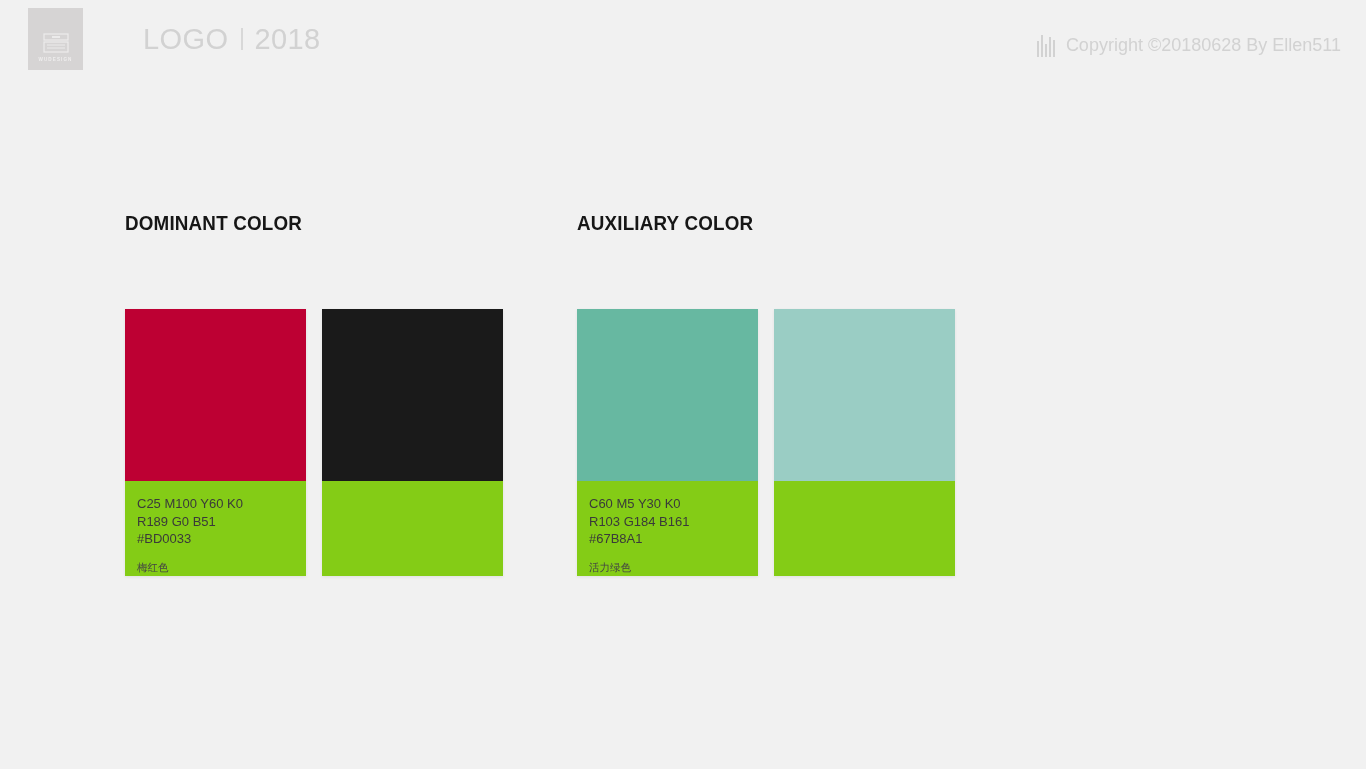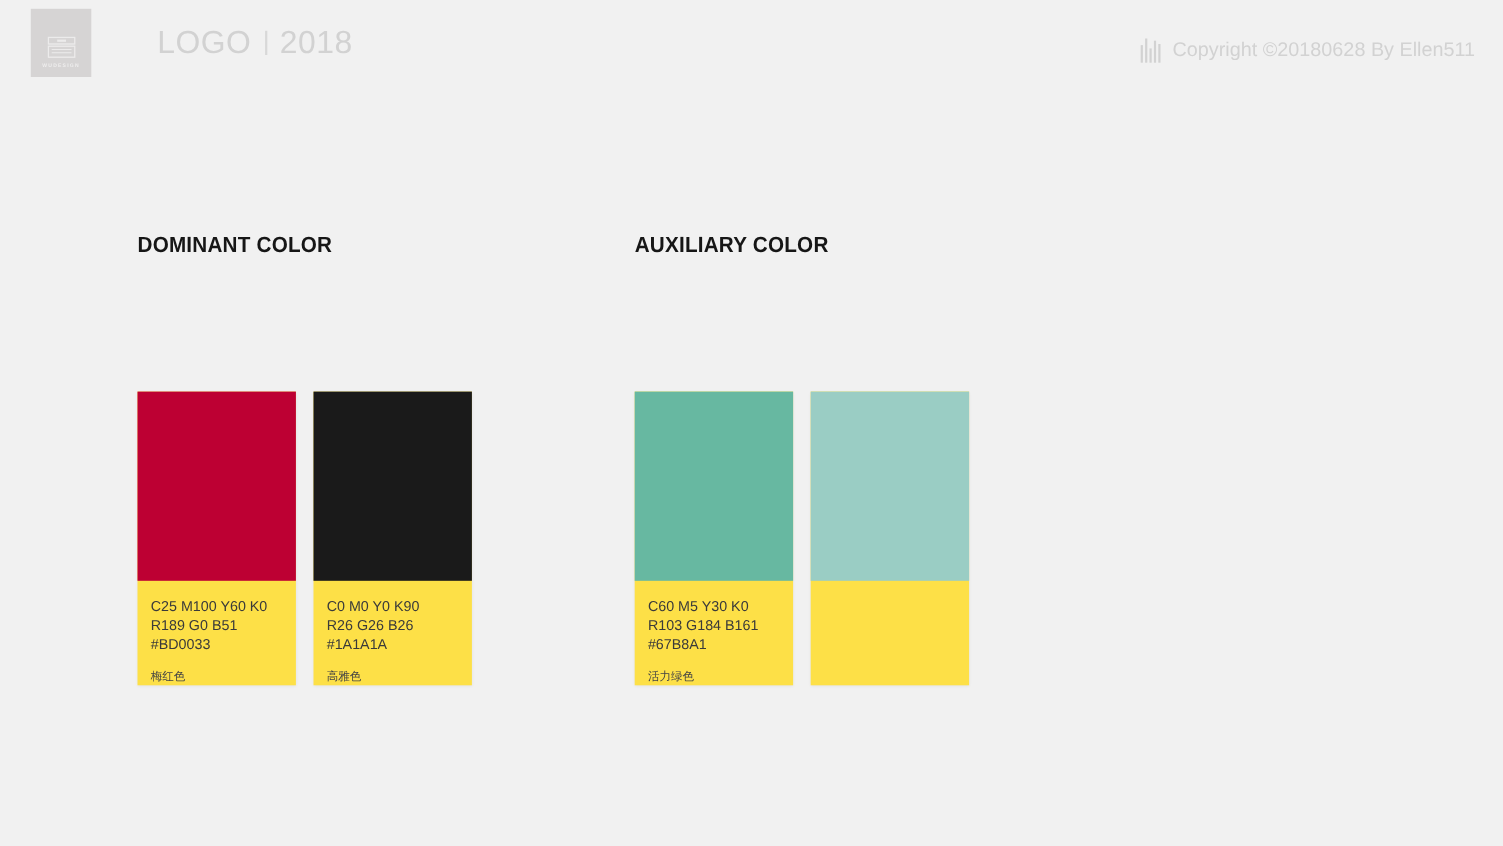--- a/index.html
+++ b/index.html
@@ -117,25 +117,24 @@
   }
 
   #dominant-section { left: 125px; top: 212px; }
   #auxiliary-section { left: 577px; top: 212px; }
 
   .swatch-row {
     display: flex;
     margin-top: 74px;
   }
   .swatch-card {
-    width: 144px;
-    background: #fde047;
+    width: 181px;
+    background: #84cc16;
     box-shadow: 0 1px 3px rgba(0,0,0,0.07);
     margin-right: 16px;
-    margin-top: 47px;
   }
   .swatch-card:last-child { margin-right: 0; }
 
   .swatch-chip {
     width: 100%;
     height: 172px;
   }
   .swatch-info {
     padding: 14px 12px 12px 12px;
     box-sizing: border-box;
@@ -200,26 +199,20 @@
       <div class="swatch-info">
         <div class="line">C25 M100 Y60 K0</div>
         <div class="line">R189 G0 B51</div>
         <div class="line">#BD0033</div>
         <div class="cn">梅红色</div>
       </div>
     </div>
 
     <div class="swatch-card">
       <div class="swatch-chip" style="background: rgb(26, 26, 26);"></div>
-      <div class="swatch-info">
-        <div class="line">C0 M0 Y0 K90</div>
-        <div class="line">R26 G26 B26</div>
-        <div class="line">#1A1A1A</div>
-        <div class="cn">高雅色</div>
-      </div>
     </div>
 
   </div>
 </div>
 
 <div class="section" id="auxiliary-section">
   <div class="section-title">AUXILIARY COLOR</div>
   <div class="swatch-row">
 
     <div class="swatch-card">

